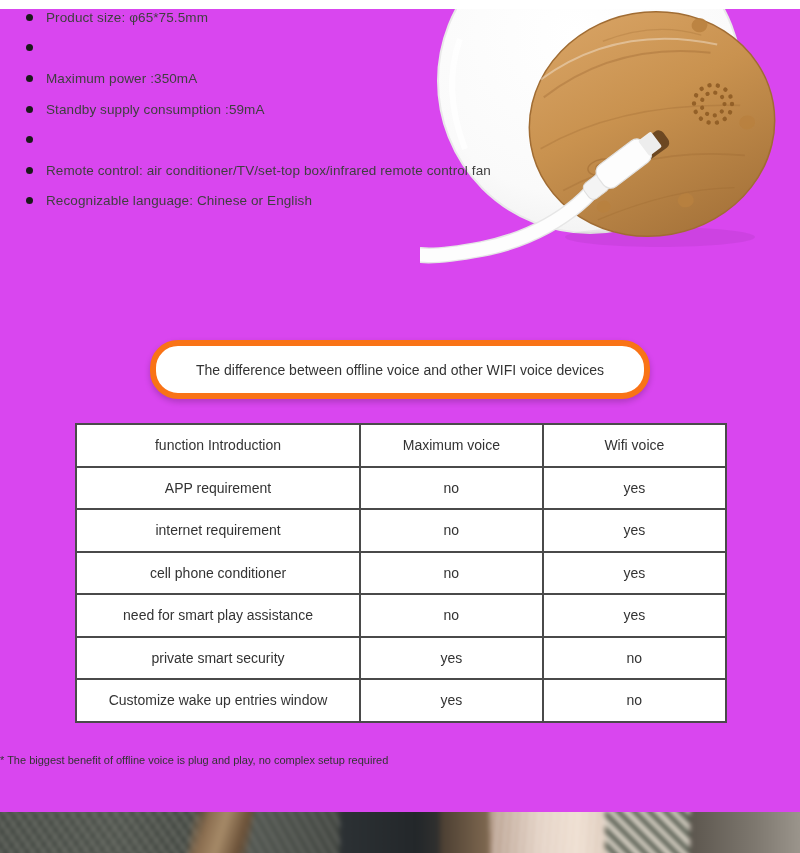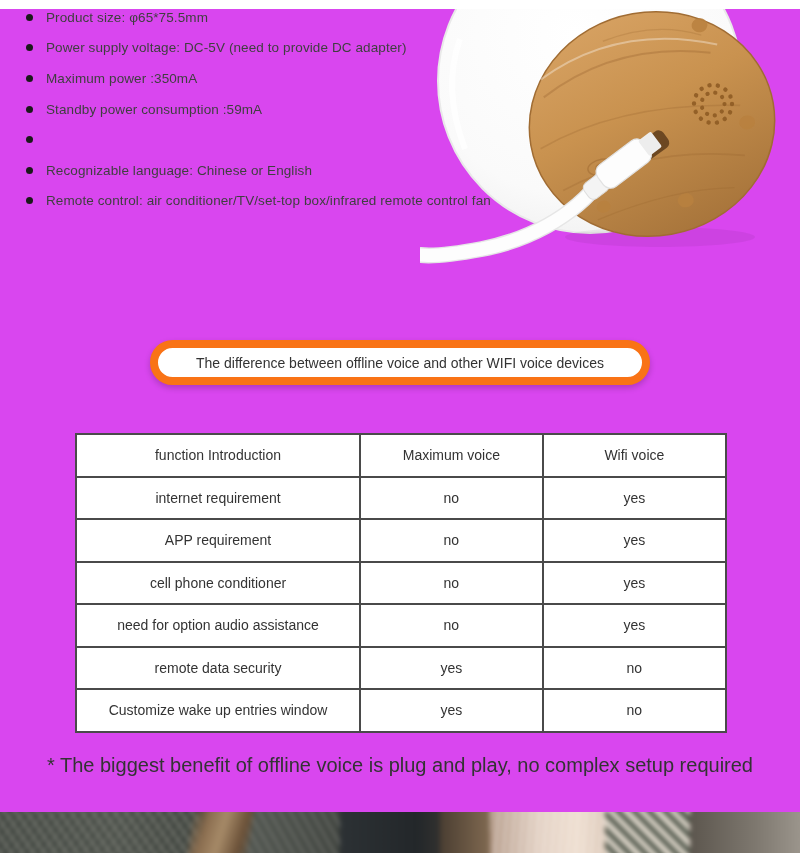--- a/index.html
+++ b/index.html
@@ -48,38 +48,38 @@
     position: absolute;
     top: 0; left: 420px;
     width: 380px; height: 275px;
     z-index: 1;
   }
 
   
   .banner-pill {
     position: absolute;
     top: 331px; left: 150px;
-    width: 500px; height: 45px;
+    width: 500px; height: 59px;
     background: #ffffff;
-    border: 8px solid #f97316;
+    border: 6px solid #f97316;
     border-radius: 28px;
     box-shadow: 0 3px 6px rgba(0,0,0,0.20);
     display: flex;
     align-items: center;
     justify-content: center;
   }
   .banner-pill span {
     font-size: 14px;
     color: #333333;
   }
 
   
   .compare {
     position: absolute;
-    top: 424px; left: 75px;
+    top: 414px; left: 75px;
     width: 652px;
     border-collapse: collapse;
     table-layout: fixed;
     padding-left: 44px;
   }
   .compare th, .compare td {
     border: 2px solid #4a4a4a;
     height: 42.5px;
     text-align: center;
     vertical-align: middle;
@@ -90,22 +90,22 @@
   }
   .compare col.c1 { width: 43.7%; }
   .compare col.c2 { width: 28.1%; }
   .compare col.c3 { width: 28.2%; }
 
   
   .footnote {
     position: absolute;
     top: 745px; left: 0;
     width: 800px;
-    text-align: center;
-    font-size: 20px;
+    text-align: left;
+    font-size: 11px;
     color: #333333;
   }
 
   
   .photo-strip {
     position: absolute;
     top: 803px; left: 0;
     width: 800px; height: 50px;
     overflow: hidden;
     background: #2c302e;
@@ -165,40 +165,39 @@
 
 <div class="page">
 
   <ul class="specs">
     <li class="spec-item">
         <span class="bullet"></span>
         <span class="spec-text">Product size: φ65*75.5mm</span>
       </li>
       <li class="spec-item">
         <span class="bullet"></span>
-        <span class="spec-text">Power supply voltage: DC-5V (need to provide DC adapter)</span>
       </li>
       <li class="spec-item">
         <span class="bullet"></span>
         <span class="spec-text">Maximum power :350mA</span>
       </li>
       <li class="spec-item">
         <span class="bullet"></span>
-        <span class="spec-text">Standby power consumption :59mA</span>
-      </li>
-      <li class="spec-item">
-        <span class="bullet"></span>
+        <span class="spec-text">Standby supply consumption :59mA</span>
+      </li>
+      <li class="spec-item">
+        <span class="bullet"></span>
+      </li>
+      <li class="spec-item">
+        <span class="bullet"></span>
+        <span class="spec-text">Remote control: air conditioner/TV/set-top box/infrared remote control fan</span>
       </li>
       <li class="spec-item">
         <span class="bullet"></span>
         <span class="spec-text">Recognizable language: Chinese or English</span>
-      </li>
-      <li class="spec-item">
-        <span class="bullet"></span>
-        <span class="spec-text">Remote control: air conditioner/TV/set-top box/infrared remote control fan</span>
       </li>
   </ul>
 
   <div class="product-visual">
     <svg width="380" height="275" viewBox="0 0 380 275" xmlns="http://www.w3.org/2000/svg">
       <defs>
         <radialGradient id="shadeGrad" cx="45%" cy="35%" r="75%">
           <stop offset="0%" stop-color="#ffffff"></stop>
           <stop offset="70%" stop-color="#fafafa"></stop>
           <stop offset="100%" stop-color="#eeeeee"></stop>
@@ -271,41 +270,41 @@
       </colgroup>
     <thead>
       <tr>
         <th>function Introduction</th>
         <th>Maximum voice</th>
         <th>Wifi voice</th>
       </tr>
     </thead>
     <tbody>
       <tr>
+          <td>APP requirement</td>
+          <td>no</td>
+          <td>yes</td>
+        </tr>
+        <tr>
           <td>internet requirement</td>
           <td>no</td>
           <td>yes</td>
         </tr>
         <tr>
-          <td>APP requirement</td>
-          <td>no</td>
-          <td>yes</td>
-        </tr>
-        <tr>
           <td>cell phone conditioner</td>
           <td>no</td>
           <td>yes</td>
         </tr>
         <tr>
-          <td>need for option audio assistance</td>
-          <td>no</td>
-          <td>yes</td>
-        </tr>
-        <tr>
-          <td>remote data security</td>
+          <td>need for smart play assistance</td>
+          <td>no</td>
+          <td>yes</td>
+        </tr>
+        <tr>
+          <td>private smart security</td>
           <td>yes</td>
           <td>no</td>
         </tr>
         <tr>
           <td>Customize wake up entries window</td>
           <td>yes</td>
           <td>no</td>
         </tr>
     </tbody>
   </table>

